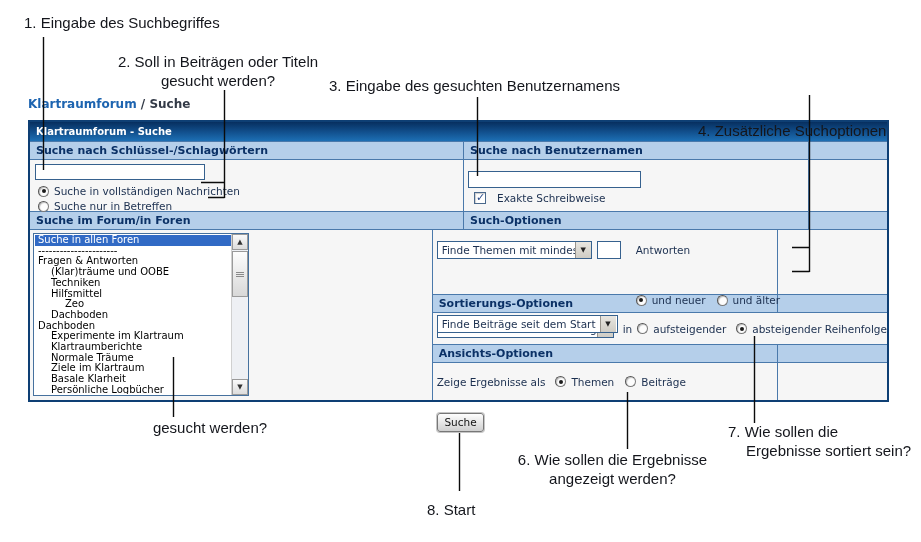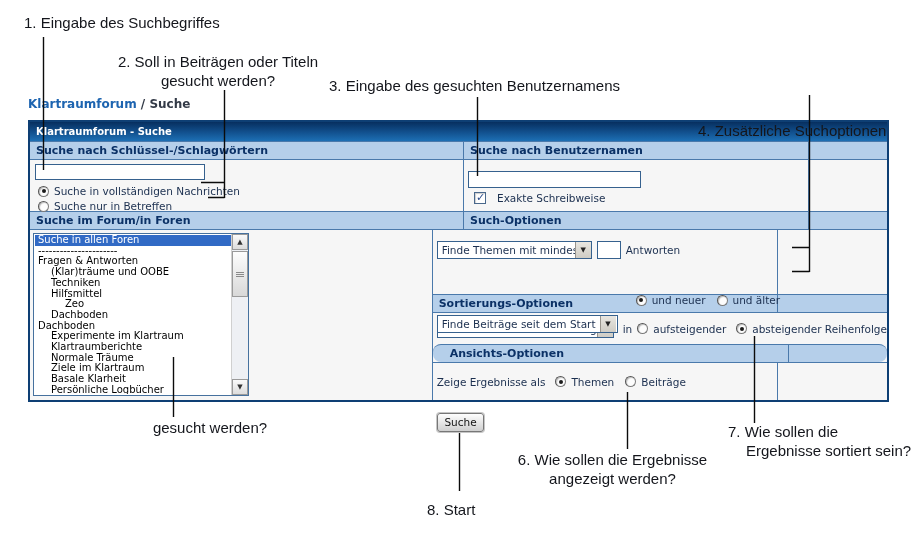--- a/index.html
+++ b/index.html
@@ -170,21 +170,21 @@
         <div class="col">
 
           <div class="sub" style="height:64px;display:flex;">
             <div class="c-main" style="width:344px;">
               <div class="frow" style="position:absolute;left:4px;top:11px;">
                 <span class="sel" style="width:155px;">
                   <span class="val">Finde Themen mit mindestens</span>
                   <span class="btn">▼</span>
                 </span>
                 <input class="num" value="" style="">
-                <span class="lblA" style="margin-left:0;">Antworten</span>
+                <span class="lblA" style="margin-left:10px;">Antworten</span>
               </div>
               <div class="frow" style="position:absolute;left:4px;top:37px;">
                 <span class="sel" style="width:181px;margin-top:48px;">
                   <span class="val">Finde Beiträge seit dem Start</span>
                   <span class="btn">▼</span>
                 </span>
                 <span class="radio checked" style="margin-left:13px;"></span>
                 <span class="lblA">und neuer</span>
                 <span class="radio" style="margin-left:6px;"></span>
                 <span class="lblA">und älter</span>
@@ -203,21 +203,21 @@
               <span class="val">Sortiere nach letztem Beitragsdatum</span>
               <span class="btn">▼</span>
             </span>
             <span class="lblA" style="margin-left:4px;">in</span>
             <span class="radio"></span>
             <span class="lblA">aufsteigender</span>
             <span class="radio checked" style="margin-left:5px;"></span>
             <span class="lblA">absteigender Reihenfolge</span>
           </div>
 
-          <div class="sub bt hdr" style="height:18px;display:flex;padding-left:11px;border-radius:8px;">
+          <div class="sub bt hdr" style="height:18px;display:flex;padding-left:0;">
             <div class="c-main" style="padding-left:6px;">Ansichts-Optionen</div>
             <div class="c-side"></div>
           </div>
 
           <div class="sub bt" style="flex:1;display:flex;text-align:center;">
             <div class="c-main frow" style="padding-left:4px;">
               <span class="lblA">Zeige Ergebnisse als</span>
               <span class="radio checked" style="margin-left:5px;"></span>
               <span class="lblA">Themen</span>
               <span class="radio" style="margin-left:6px;"></span>

